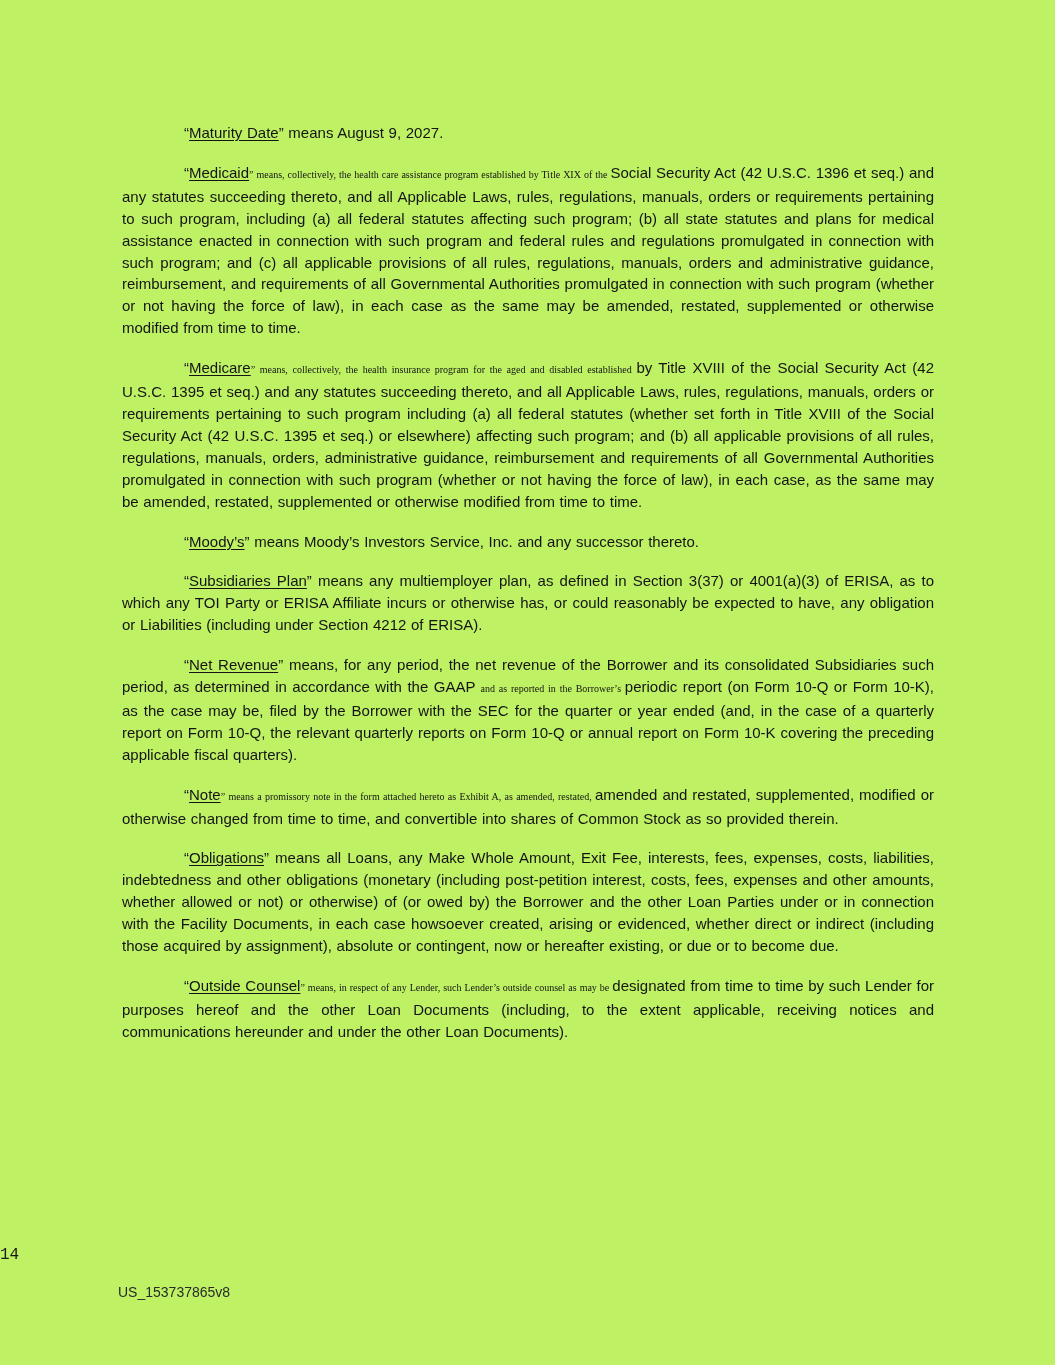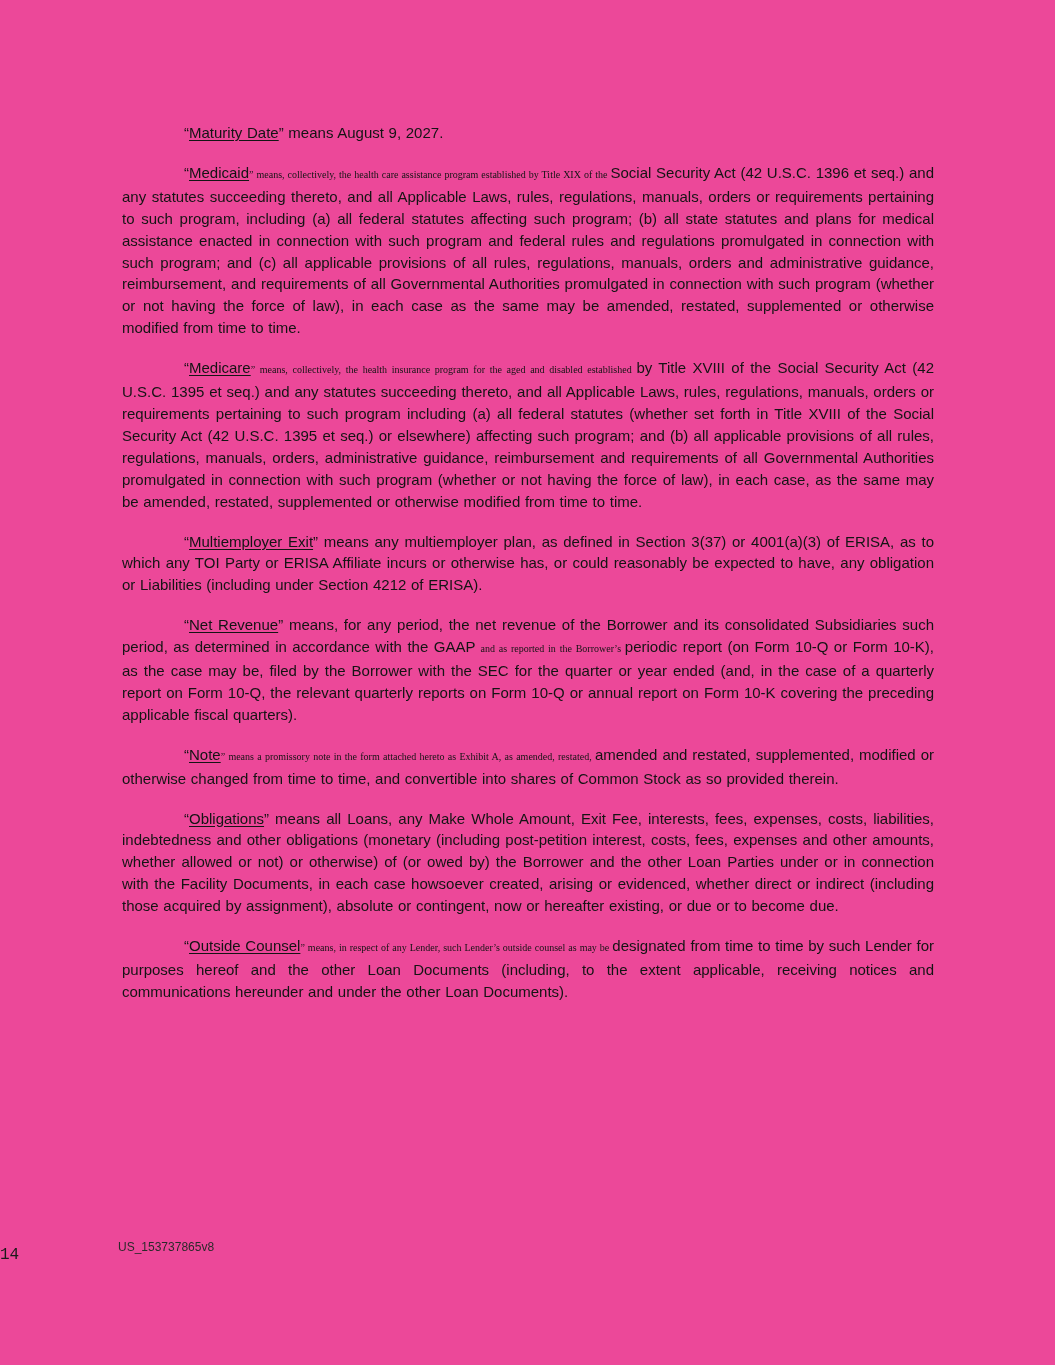--- a/index.html
+++ b/index.html
@@ -4,21 +4,21 @@
 <style>
   html, body {
     margin: 0;
     padding: 0;
     background: #ffffff;
   }
   .page {
     position: relative;
     width: 1055px;
     height: 1365px;
-    background: #ec4899;
+    background: #bef264;
     overflow: hidden;
     color: #141414;
   }
   .doc-body {
     position: absolute;
     left: 122px;
     top: 122px;
     width: 812px;
   }
   p.para {
@@ -44,36 +44,37 @@
     top: 1246px;
     left: 0;
     width: 856px;
     text-align: left;
     font-family: Liberation Mono, monospace;
     font-size: 16px;
     color: #1a1a1a;
   }
   .doc-id {
     position: absolute;
-    top: 1240px;
+    top: 1284px;
     left: 118px;
     font-family: "Liberation Sans", sans-serif;
-    font-size: 12px;
+    font-size: 14px;
     color: #2a2a2a;
   }
 </style>
 </head>
 <body>
 
 <div class="page">
   <div class="doc-body" id="doc-body">
       <p class="para"><span class="">“</span><span class="u ">Maturity Date</span><span class="">” means August 9, 2027.</span></p>
       <p class="para"><span class="">“</span><span class="u ">Medicaid</span><span class="serif">” means, collectively, the health care assistance program established by Title XIX of the </span><span class="">Social Security Act (42 U.S.C. 1396 et seq.) and any statutes succeeding thereto, and all Applicable Laws, rules, regulations, manuals, orders or requirements pertaining to such program, including (a) all federal statutes affecting such program; (b) all state statutes and plans for medical assistance enacted in connection with such program and federal rules and regulations promulgated in connection with such program; and (c) all applicable provisions of all rules, regulations, manuals, orders and administrative guidance, reimbursement, and requirements of all Governmental Authorities promulgated in connection with such program (whether or not having the force of law), in each case as the same may be amended, restated, supplemented or otherwise modified from time to time.</span></p>
       <p class="para"><span class="">“</span><span class="u ">Medicare</span><span class="serif">” means, collectively, the health insurance program for the aged and disabled established </span><span class="">by Title XVIII of the Social Security Act (42 U.S.C. 1395 et seq.) and any statutes succeeding thereto, and all Applicable Laws, rules, regulations, manuals, orders or requirements pertaining to such program including (a) all federal statutes (whether set forth in Title XVIII of the Social Security Act (42 U.S.C. 1395 et seq.) or elsewhere) affecting such program; and (b) all applicable provisions of all rules, regulations, manuals, orders, administrative guidance, reimbursement and requirements of all Governmental Authorities promulgated in connection with such program (whether or not having the force of law), in each case, as the same may be amended, restated, supplemented or otherwise modified from time to time.</span></p>
-      <p class="para"><span class="">“</span><span class="u ">Multiemployer Exit</span><span class="">” means any multiemployer plan, as defined in Section 3(37) or 4001(a)(3) of ERISA, as to which any TOI Party or ERISA Affiliate incurs or otherwise has, or could reasonably be expected to have, any obligation or Liabilities (including under Section 4212 of ERISA).</span></p>
+      <p class="para"><span class="">“</span><span class="u ">Moody’s</span><span class="">” means Moody’s Investors Service, Inc. and any successor thereto.</span></p>
+      <p class="para"><span class="">“</span><span class="u ">Subsidiaries Plan</span><span class="">” means any multiemployer plan, as defined in Section 3(37) or 4001(a)(3) of ERISA, as to which any TOI Party or ERISA Affiliate incurs or otherwise has, or could reasonably be expected to have, any obligation or Liabilities (including under Section 4212 of ERISA).</span></p>
       <p class="para"><span class="">“</span><span class="u ">Net Revenue</span><span class="">” means, for any period, the net revenue of the Borrower and its consolidated Subsidiaries such period, as determined in accordance with the GAAP </span><span class="serif">and as reported in the Borrower’s </span><span class="">periodic report (on Form 10-Q or Form 10-K), as the case may be, filed  by the Borrower with the SEC for the quarter or year ended (and, in the case of a quarterly report on Form 10-Q, the relevant quarterly reports on Form 10-Q or annual report on Form 10-K covering the preceding applicable fiscal quarters).</span></p>
       <p class="para"><span class="">“</span><span class="u ">Note</span><span class="serif">” means a promissory note in the form attached hereto as Exhibit A, as amended, restated, </span><span class="">amended and restated, supplemented, modified or otherwise changed from time to time, and convertible into shares of Common Stock as so provided therein.</span></p>
       <p class="para"><span class="">“</span><span class="u ">Obligations</span><span class="">” means all Loans, any Make Whole Amount, Exit Fee, interests, fees, expenses, costs, liabilities, indebtedness and other obligations (monetary (including post-petition interest, costs, fees, expenses and other amounts, whether allowed or not) or otherwise) of (or owed by) the Borrower and the other Loan Parties under or in connection with the Facility Documents, in each case howsoever created, arising or evidenced, whether direct or indirect (including those acquired by assignment), absolute or contingent, now or hereafter existing, or due or to become due.</span></p>
       <p class="para"><span class="">“</span><span class="u ">Outside Counsel</span><span class="serif">” means, in respect of any Lender, such Lender’s outside counsel as may be </span><span class="">designated from time to time by such Lender for purposes hereof and the other Loan Documents (including, to the extent applicable, receiving notices and communications hereunder and under the other Loan Documents).</span></p>
     </div>
   <div class="page-number">14</div>
   <div class="doc-id">US_153737865v8</div>
 </div>
 
 </body></html>

